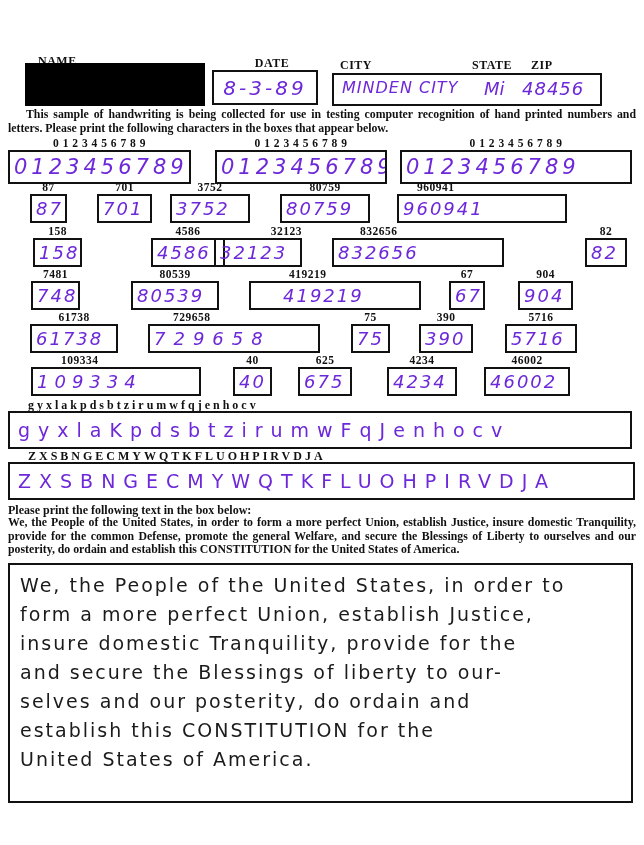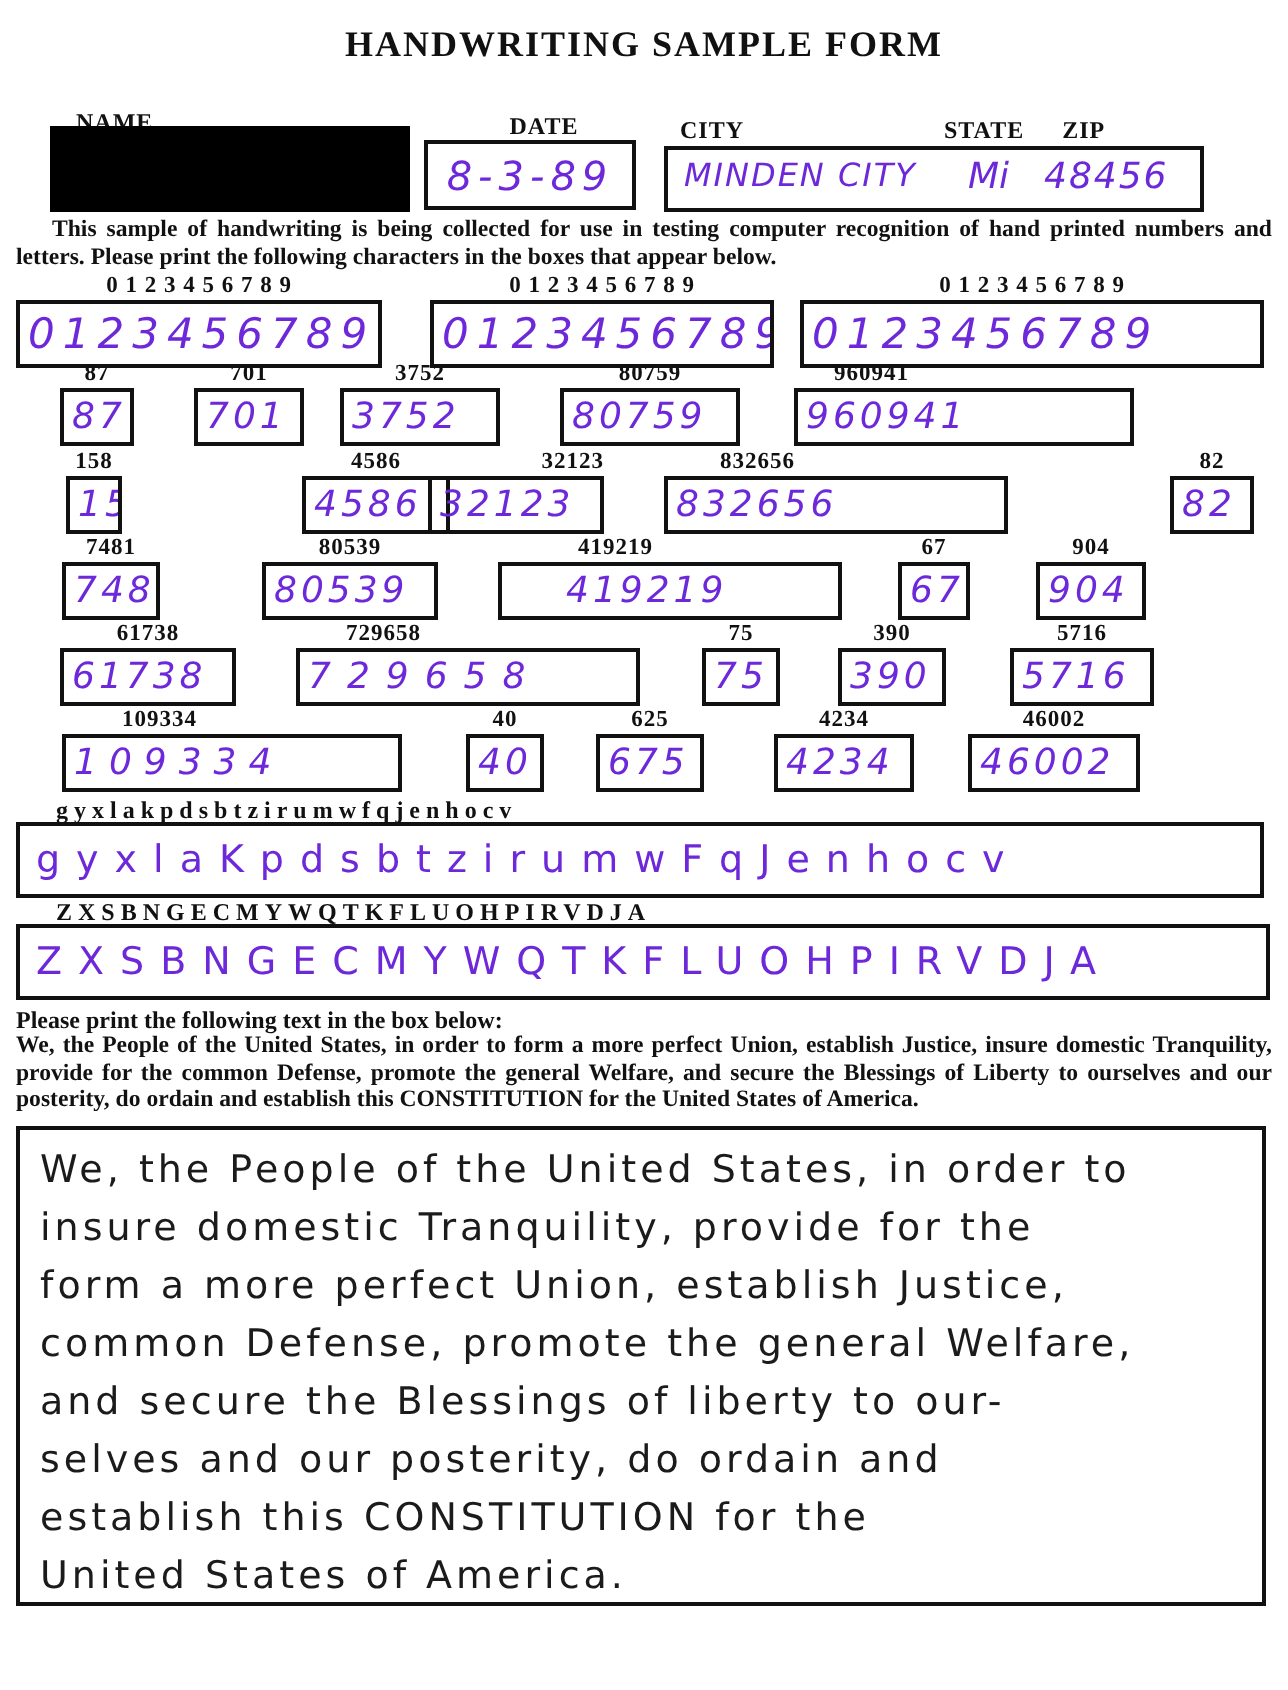--- a/index.html
+++ b/index.html
@@ -28,21 +28,20 @@
   .bigbox{padding:6px 10px;}
   .bigbox .hw-line{font-family:"DejaVu Sans",sans-serif;color:#1b1b1b;font-size:19px;
         line-height:29px;letter-spacing:2px;white-space:nowrap;font-style:normal;}
   .cityval{position:absolute;top:3px;}
 </style>
 </head>
 <body>
 
 <div class="page">
 
-  <div class="abs title">HANDWRITING SAMPLE FORM</div>
 
   <div class="abs fldlabel" style="left:38px;top:54px;width:167px;">NAME</div>
   <div class="abs fldlabel" style="left:230px;top:56px;width:84px;text-align:center;">DATE</div>
   <div class="abs fldlabel" style="left:340px;top:58px;width:127px;">CITY</div>
   <div class="abs fldlabel" style="left:472px;top:58px;width:90px;">
     <span>STATE</span>
     <span style="display:inline-block;width:12px;"></span>
     <span>ZIP</span>
   </div>
 
@@ -108,21 +107,21 @@
     </div>
     <div class="dgroup" style="left:397px;top:0;width:170px;">
       <div class="dlabel" style="text-align:left;padding-left:20px;">960941</div>
       <div class="dbox">
           <span class="hw">960941</span>
         </div>
     </div>
   </div>
 
   <div class="abs rowN" style="left:0;top:225px;width:644px;height:44px;">
-    <div class="dgroup" style="left:33px;top:0;width:28px;">
+    <div class="dgroup" style="left:33px;top:0;width:49px;">
       <div class="dlabel">158</div>
       <div class="dbox">
           <span class="hw">158</span>
         </div>
     </div>
     <div class="dgroup" style="left:112px;top:0;width:74px;padding-left:39px;">
       <div class="dlabel">4586</div>
       <div class="dbox">
           <span class="hw">4586</span>
         </div>
@@ -254,22 +253,21 @@
   <div class="abs seq-label" style="left:28px;top:449px;">ZXSBNGECMYWQTKFLUOHPIRVDJA</div>
   <div class="abs wbox seq-box" style="left:8px;top:462px;width:627px;">
     <span class="hw">ZXSBNGECMYWQTKFLUOHPIRVDJA</span>
   </div>
 
   <div class="abs bold-line" style="left:8px;top:503px;">Please print the following text in the box below:</div>
   <div class="abs preamble" style="left:8px;top:516px;width:628px;">We, the People of the United States, in order to form a more perfect Union, establish Justice, insure domestic Tranquility, provide for the common Defense, promote the general Welfare, and secure the Blessings of Liberty to ourselves and our posterity, do ordain and establish this CONSTITUTION for the United States of America.</div>
 
   <div class="abs wbox bigbox" style="left:8px;top:563px;width:625px;height:240px;">
     <div class="hw-line">We, the People of the United States, in order to</div>
+    <div class="hw-line">form a more perfect Union, establish Justice,</div>
     <div class="hw-line">insure domestic Tranquility, provide for the</div>
-    <div class="hw-line">form a more perfect Union, establish Justice,</div>
-    <div class="hw-line">common Defense, promote the general Welfare,</div>
     <div class="hw-line">and secure the Blessings of liberty to our-</div>
     <div class="hw-line">selves and our posterity, do ordain and</div>
     <div class="hw-line">establish this CONSTITUTION for the</div>
     <div class="hw-line">United States of America.</div>
   </div>
 
 </div>
 
 </body></html>

